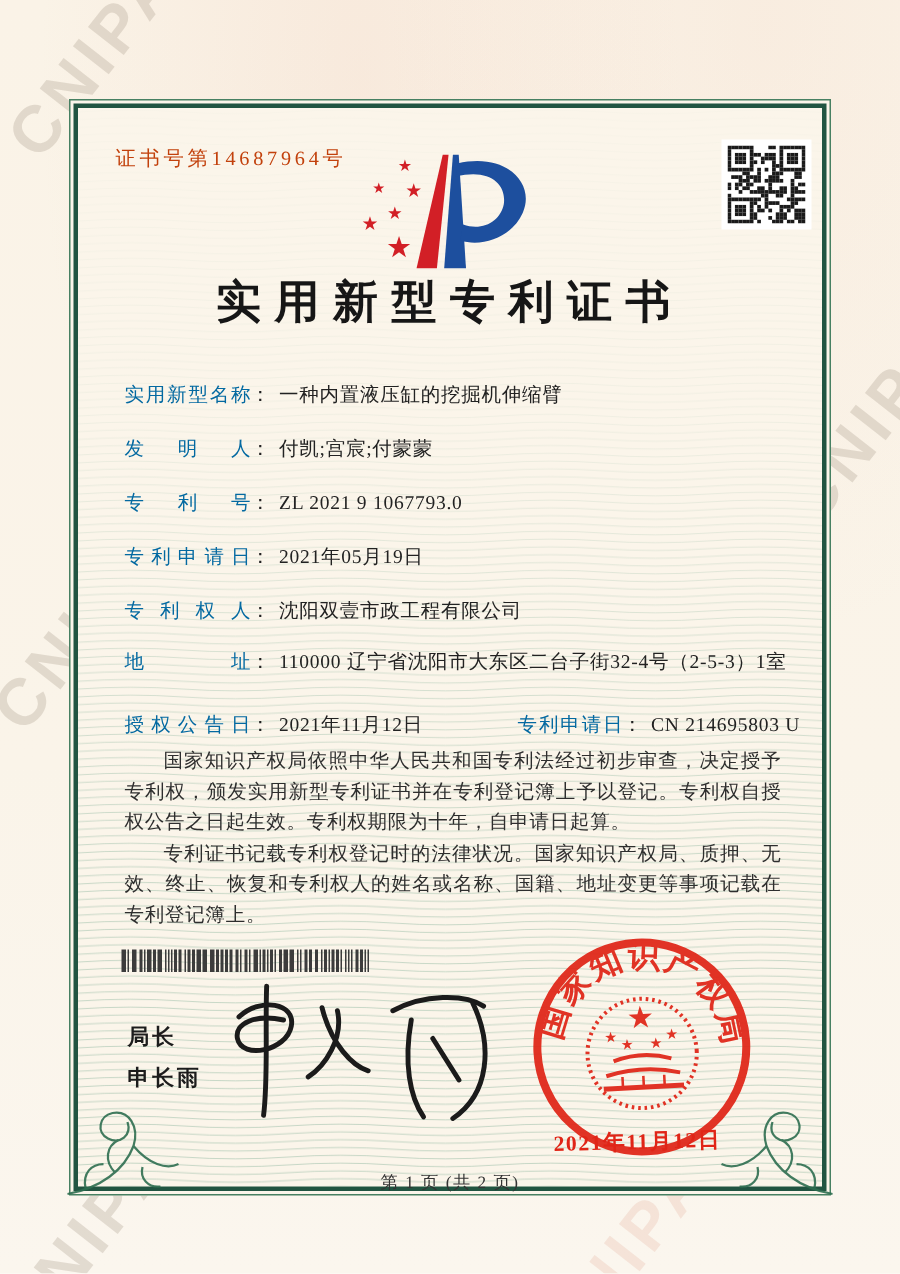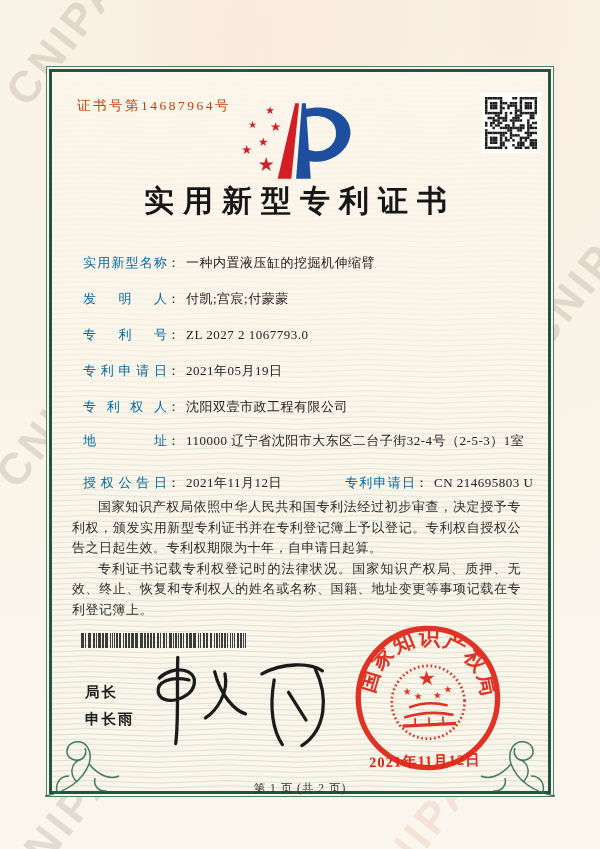--- a/index.html
+++ b/index.html
@@ -45,21 +45,21 @@
   .frow{position:absolute; left:36px; font-size:13px; line-height:20px; color:#222;}
   .flabel{
     display:inline-block; width:84px; text-align:justify; text-align-last:justify;
     vertical-align:top; color:#0369a1;
   }
   .fcolon{vertical-align:top;}
   .fvalue{display:inline-block; max-width:346px; margin-left:6px; vertical-align:top; letter-spacing:0.5px;}
   .grant2{position:absolute; left:262px; top:0; white-space:nowrap;}
   .grant2 .flabel{width:70px;}
   .paras{
-    position:absolute; left:25px; right:32px; top:430px;
+    position:absolute; left:36px; right:32px; top:430px;
     font-size:13px; line-height:20.5px; text-align:justify; color:#2e2e2e;
   }
   .paras p{margin:0; text-indent:2em; letter-spacing:0.5px;}
   .barcode{
     position:absolute; left:34px; top:566px; height:15px; width:170px;
     display:flex; align-items:stretch;
   }
   .barcode div{background:#3c3c3c; height:100%;}
   .director{
     position:absolute; left:38px; top:612px;
@@ -401,21 +401,21 @@
 
       <h1 class="title">实用新型专利证书</h1>
 
       <div class="frow" style="top:186px;">
         <span class="flabel">实用新型名称</span><span class="fcolon">：</span><span class="fvalue">一种内置液压缸的挖掘机伸缩臂</span>
       </div>
       <div class="frow" style="top:222px;">
         <span class="flabel">发明人</span><span class="fcolon">：</span><span class="fvalue">付凯;宫宸;付蒙蒙</span>
       </div>
       <div class="frow" style="top:258px;">
-        <span class="flabel">专利号</span><span class="fcolon">：</span><span class="fvalue">ZL 2027 2 1067793.0</span>
+        <span class="flabel">专利号</span><span class="fcolon">：</span><span class="fvalue">ZL 2021 9 1067793.0</span>
       </div>
       <div class="frow" style="top:294px;">
         <span class="flabel">专利申请日</span><span class="fcolon">：</span><span class="fvalue">2021年05月19日</span>
       </div>
       <div class="frow" style="top:330px;">
         <span class="flabel">专利权人</span><span class="fcolon">：</span><span class="fvalue">沈阳双壹市政工程有限公司</span>
       </div>
       <div class="frow" style="top:364px;">
         <span class="flabel">地址</span><span class="fcolon">：</span><span class="fvalue">110000 辽宁省沈阳市大东区二台子街32-4号（2-5-3）1室</span>
       </div>

